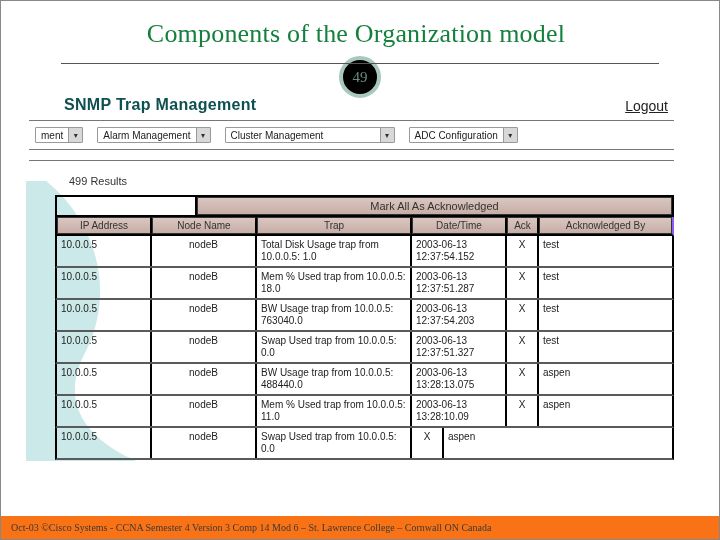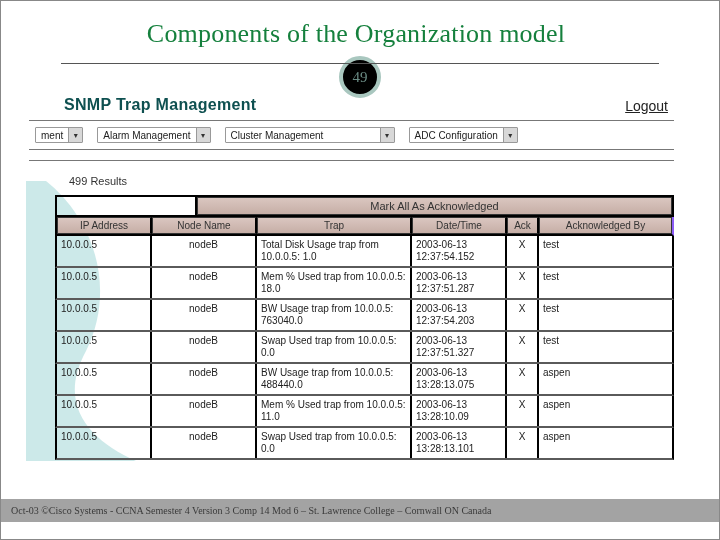--- a/index.html
+++ b/index.html
@@ -171,24 +171,24 @@
       font-size: 10px;
       color: #222;
       padding: 3px 4px;
       line-height: 1.2;
       overflow: hidden;
     }
     .td:last-child { border-right: none; }
     .td.center { text-align: center; }
     .footer {
       position: absolute;
-      bottom: 17px;
+      bottom: 0;
       left: 0;
       right: 0;
-      background: #a3a3a3;
+      background: #f97316;
       color: #3a3a3a;
       font-size: 10px;
       padding: 6px 10px;
       font-family: Georgia, serif;
       text-align: left;
     }
   </style>
 </head>
 <body>
 <div class="slide">
@@ -289,21 +289,20 @@
         <div class="td col-node">nodeB</div>
         <div class="td col-trap">Mem % Used trap from 10.0.0.5: 11.0</div>
         <div class="td col-dt">2003-06-13 13:28:10.09</div>
         <div class="td col-ack center">X</div>
         <div class="td col-ackby">aspen</div>
       </div>
       <div class="tbody-row">
         <div class="td col-ip">10.0.0.5</div>
         <div class="td col-node">nodeB</div>
         <div class="td col-trap">Swap Used trap from 10.0.0.5: 0.0</div>
-        <div class="td col-dt">2003-06-13 13:28:13.101</div>
         <div class="td col-ack center">X</div>
         <div class="td col-ackby">aspen</div>
       </div>
     </div>
   </div>
 
   <div class="footer">Oct-03 ©Cisco Systems - CCNA Semester 4 Version 3 Comp 14 Mod 6 – St. Lawrence College – Cornwall ON Canada</div>
 </div>
 
 </body></html>

